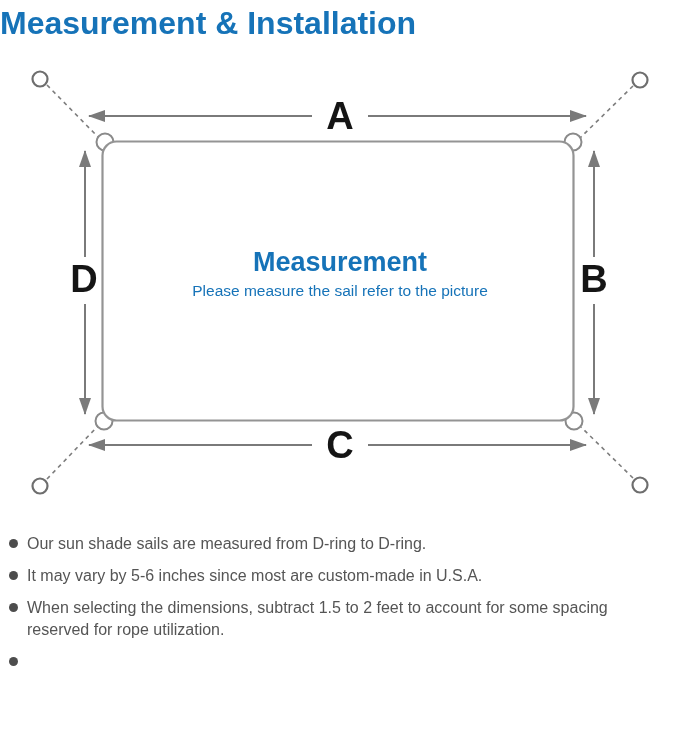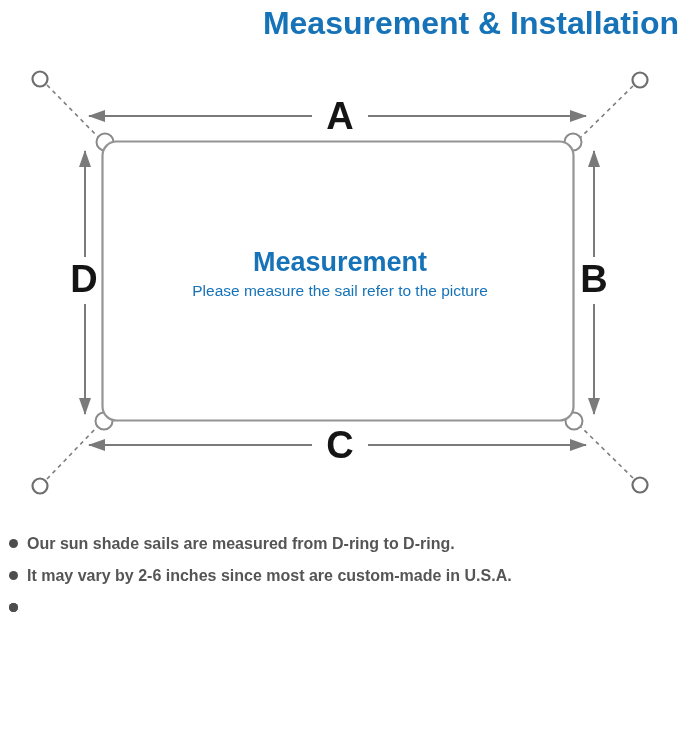--- a/index.html
+++ b/index.html
@@ -15,21 +15,21 @@
     position: relative;
     width: 679px;
     height: 739px;
     background: #ffffff;
   }
   h1.page-title {
     margin: 0;
     padding-top: 3px;
     height: 42px;
     line-height: 40px;
-    text-align: right;
+    text-align: left;
     font-size: 32px;
     font-weight: bold;
     color: #1673b8;
     letter-spacing: 0px;
   }
   .diagram {
     position: relative;
     width: 679px;
     height: 460px;
   }
@@ -48,21 +48,20 @@
   }
   svg text.center-subtitle {
     font-family: "Liberation Sans", sans-serif;
     font-size: 15.5px;
     fill: #1673b8;
   }
   ul.notes {
     list-style: none;
     margin: 28px 0 0 0;
     padding: 0;
-    font-weight: bold;
   }
   ul.notes li {
     position: relative;
     padding-left: 27px;
     padding-right: 2px;
     margin-bottom: 10px;
     font-size: 16px;
     line-height: 22px;
     color: #555555;
   }
@@ -133,23 +132,25 @@
     </svg>
   </div>
 
   <ul class="notes">
     <li>
       <span class="dot"></span>
       <span class="note-text">Our sun shade sails are measured from D-ring to D-ring.</span>
     </li>
     <li>
       <span class="dot"></span>
-      <span class="note-text">It may vary by 2-6 inches since most are custom-made in U.S.A.</span>
+      <span class="note-text">It may vary by 5-6 inches since most are custom-made in U.S.A.</span>
     </li>
     <li>
       <span class="dot"></span>
+      <span class="note-text">When selecting the dimensions, subtract 1.5 to 2 feet to account for some spacing
+reserved for rope utilization.</span>
     </li>
     <li>
       <span class="dot"></span>
     </li>
   </ul>
 
 </div>
 
 </body></html>

